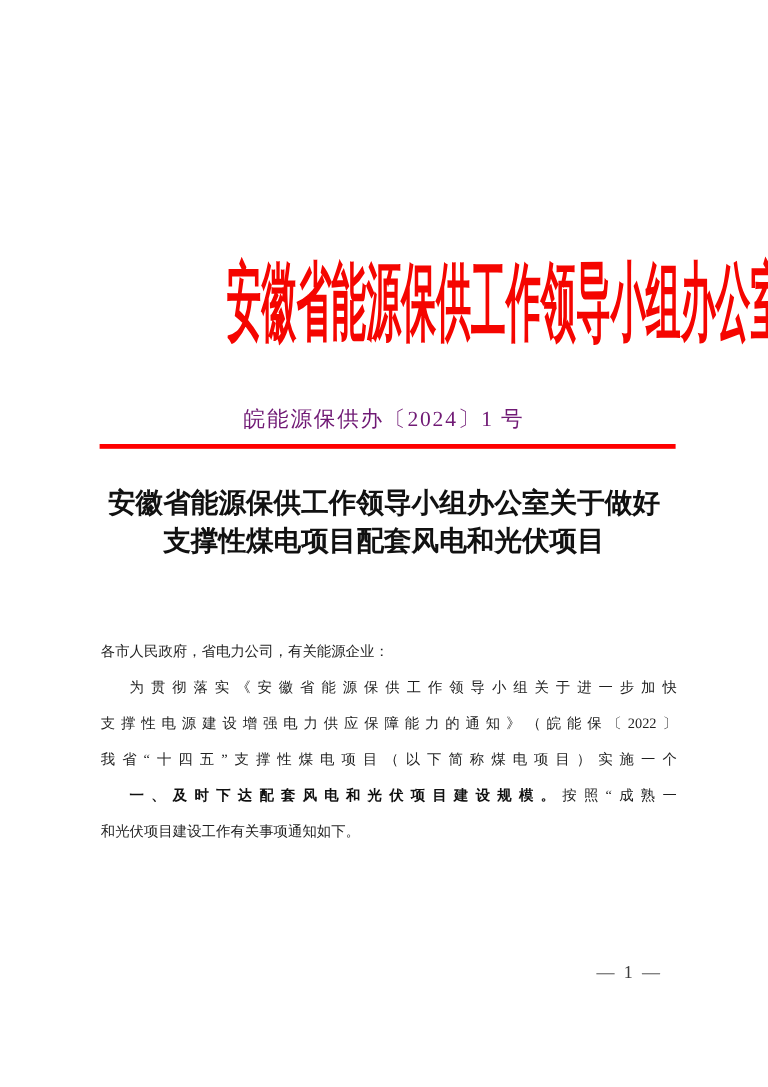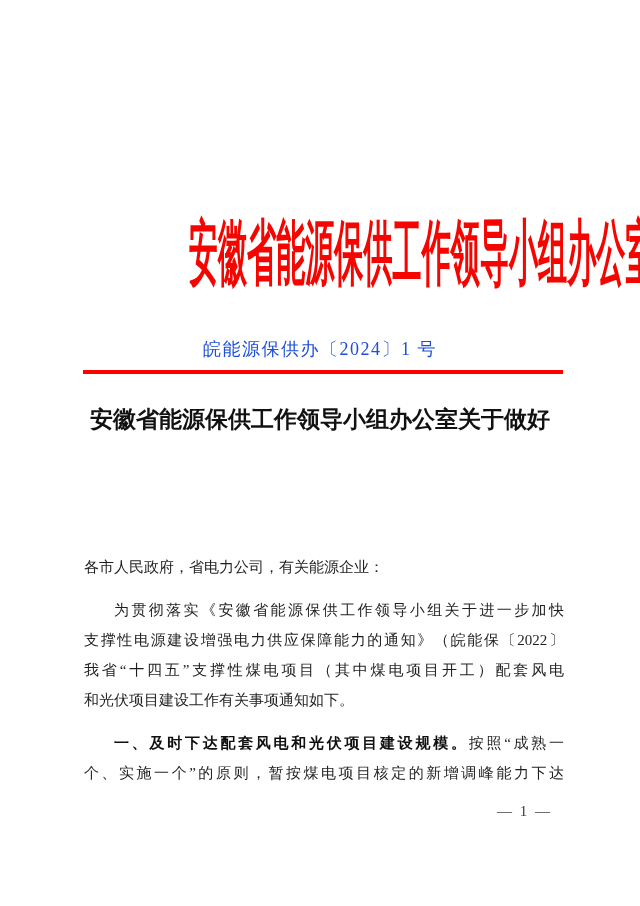--- a/index.html
+++ b/index.html
@@ -43,21 +43,21 @@
   .doc-number {
     position: absolute;
     top: 336px;
     left: 0;
     width: 640px;
     height: 26px;
     line-height: 26px;
     text-align: center;
     font-size: 18px;
     letter-spacing: 1.5px;
-    color: #1d4ed8;
+    color: #701a75;
   }
   .red-line {
     position: absolute;
     top: 370px;
     left: 83px;
     width: 480px;
     height: 4px;
     background: var(--line_red);
   }
   .doc-title {
@@ -67,39 +67,39 @@
     width: 640px;
     text-align: center;
     font-size: 23px;
     font-weight: bold;
     line-height: 31px;
     color: #111111;
   }
   .doc-title .title-line { display: block; }
   .doc-body {
     position: absolute;
-    top: 552px;
+    top: 528px;
     left: 84px;
     width: 480px;
-    font-size: 15px;
+    font-size: 12px;
     color: var(--text_black);
   }
   .body-line {
     height: 30px;
     line-height: 30px;
     white-space: nowrap;
   }
   .body-line.fill {
     white-space: normal;
     text-align: justify;
     text-align-last: justify;
     text-justify: inter-character;
     overflow: hidden;
   }
-  .body-line.indent { text-indent: 2em; margin-top: 13px; }
+  .body-line.indent { text-indent: 2em; }
   .seg-bold {
     font-family: "Liberation Sans", "DejaVu Sans", sans-serif;
     font-weight: bold;
     color: #101010;
   }
   .page-number {
     position: absolute;
     top: 803px;
     right: 88px;
     font-size: 15px;
@@ -113,27 +113,27 @@
 <div class="page">
 
   <div class="red-header">安徽省能源保供工作领导小组办公室文件</div>
 
   <div class="doc-number">皖能源保供办〔2024〕1 号</div>
 
   <div class="red-line"></div>
 
   <div class="doc-title">
     <span class="title-line">安徽省能源保供工作领导小组办公室关于做好</span>
+    <span class="title-line">支撑性煤电项目配套风电和光伏项目</span>
   </div>
 
   <div class="doc-body">
       <div class="body-line"><span>各市人民政府，省电力公司，有关能源企业：</span></div>
       <div class="body-line fill indent"><span>为贯彻落实《安徽省能源保供工作领导小组关于进一步加快</span></div>
       <div class="body-line fill"><span>支撑性电源建设增强电力供应保障能力的通知》（皖能保〔2022〕</span></div>
-      <div class="body-line fill"><span>我省“十四五”支撑性煤电项目（其中煤电项目开工）配套风电</span></div>
+      <div class="body-line fill"><span>我省“十四五”支撑性煤电项目（以下简称煤电项目）实施一个</span></div>
+      <div class="body-line fill indent"><span class="seg-bold">一、及时下达配套风电和光伏项目建设规模。</span><span>按照“成熟一</span></div>
       <div class="body-line"><span>和光伏项目建设工作有关事项通知如下。</span></div>
-      <div class="body-line fill indent"><span class="seg-bold">一、及时下达配套风电和光伏项目建设规模。</span><span>按照“成熟一</span></div>
-      <div class="body-line fill"><span>个、实施一个”的原则，暂按煤电项目核定的新增调峰能力下达</span></div>
     </div>
 
   <div class="page-number">— 1 —</div>
 
 </div>
 
 </body></html>

